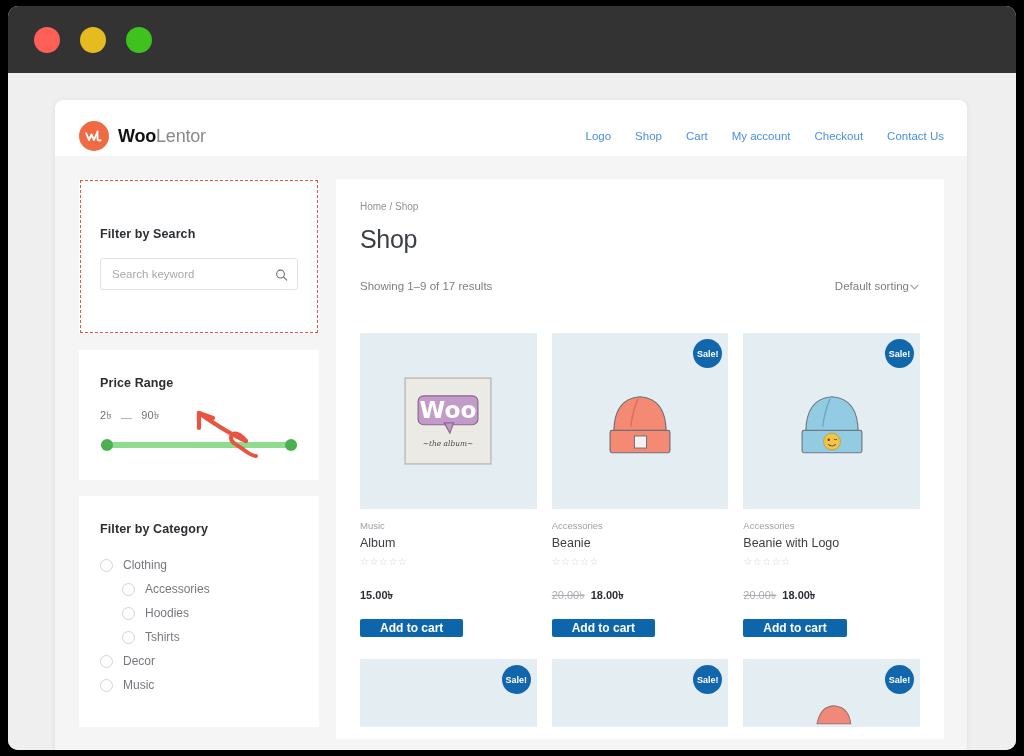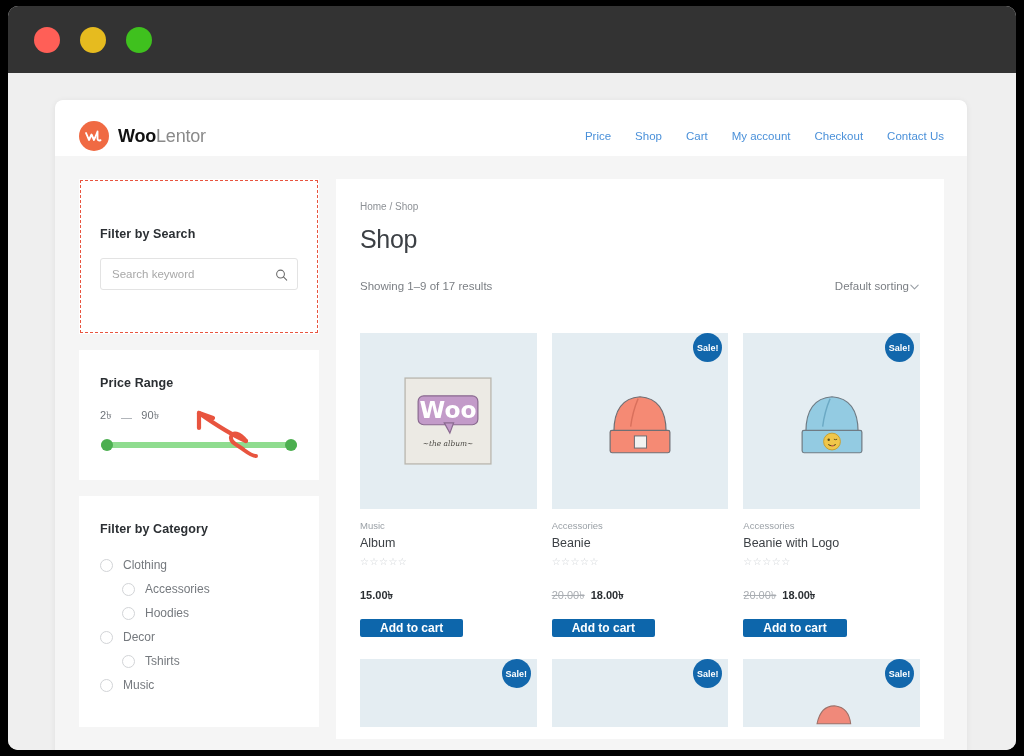--- a/index.html
+++ b/index.html
@@ -191,21 +191,21 @@
   .product { position: relative; }
   .thumb {
     position: relative;
     height: 176px;
     background: #e4edf2;
     display: flex; align-items: center; justify-content: center;
     overflow: hidden;
   }
   .thumb.short { height: 68px; align-items: flex-start; }
   .badge {
-    position: absolute; top: 0; right: 6px;
+    position: absolute; top: 6px; right: 6px;
     width: 29px; height: 29px; border-radius: 50%;
     background: #1267ac; color: #fff;
     font-size: 9px; font-weight: 600;
     display: flex; align-items: center; justify-content: center;
     z-index: 2;
   }
   .cat-label { font-size: 9.5px; color: #9aa0a6; margin: 11px 0 5px; }
   .prod-name { font-size: 12.5px; color: #3c4045; margin-bottom: 6px; }
   .stars { font-size: 10px; color: #cdd1d5; letter-spacing: .5px; margin-bottom: 5px; }
   .price-row { font-size: 11px; display: flex; align-items: baseline; gap: 6px; margin-top: 20px; }
@@ -248,21 +248,21 @@
           <span class="brand-mark">
             <svg width="22" height="22" viewBox="0 0 22 22" aria-hidden="true">
               <path d="M3 8 L6 15 L8.5 9.5 L11 15 L14 8" fill="none" stroke="#ffffff" stroke-width="1.9" stroke-linecap="round" stroke-linejoin="round"></path>
               <path d="M14.5 6.5 L14.5 13.5 Q14.5 16 17.5 15.3" fill="none" stroke="#ffffff" stroke-width="1.9" stroke-linecap="round"></path>
             </svg>
           </span>
           <span class="brand-text"><b>Woo</b><span>Lentor</span></span>
         </div>
 
         <nav class="nav">
-          <a href="#">Price</a>
+          <a href="#">Logo</a>
           <a href="#">Shop</a>
           <a href="#">Cart</a>
           <a href="#">My account</a>
           <a href="#">Checkout</a>
           <a href="#">Contact Us</a>
         </nav>
       </div>
 
       <div class="site-body">
 
@@ -303,27 +303,27 @@
                 <span>Clothing</span>
               </div>
               <div class="cat-item child">
                 <span class="radio"></span>
                 <span>Accessories</span>
               </div>
               <div class="cat-item child">
                 <span class="radio"></span>
                 <span>Hoodies</span>
               </div>
+              <div class="cat-item child">
+                <span class="radio"></span>
+                <span>Tshirts</span>
+              </div>
               <div class="cat-item">
                 <span class="radio"></span>
                 <span>Decor</span>
-              </div>
-              <div class="cat-item child">
-                <span class="radio"></span>
-                <span>Tshirts</span>
               </div>
               <div class="cat-item">
                 <span class="radio"></span>
                 <span>Music</span>
               </div>
             </div>
           </div>
         </aside>
 
         <main class="content">

